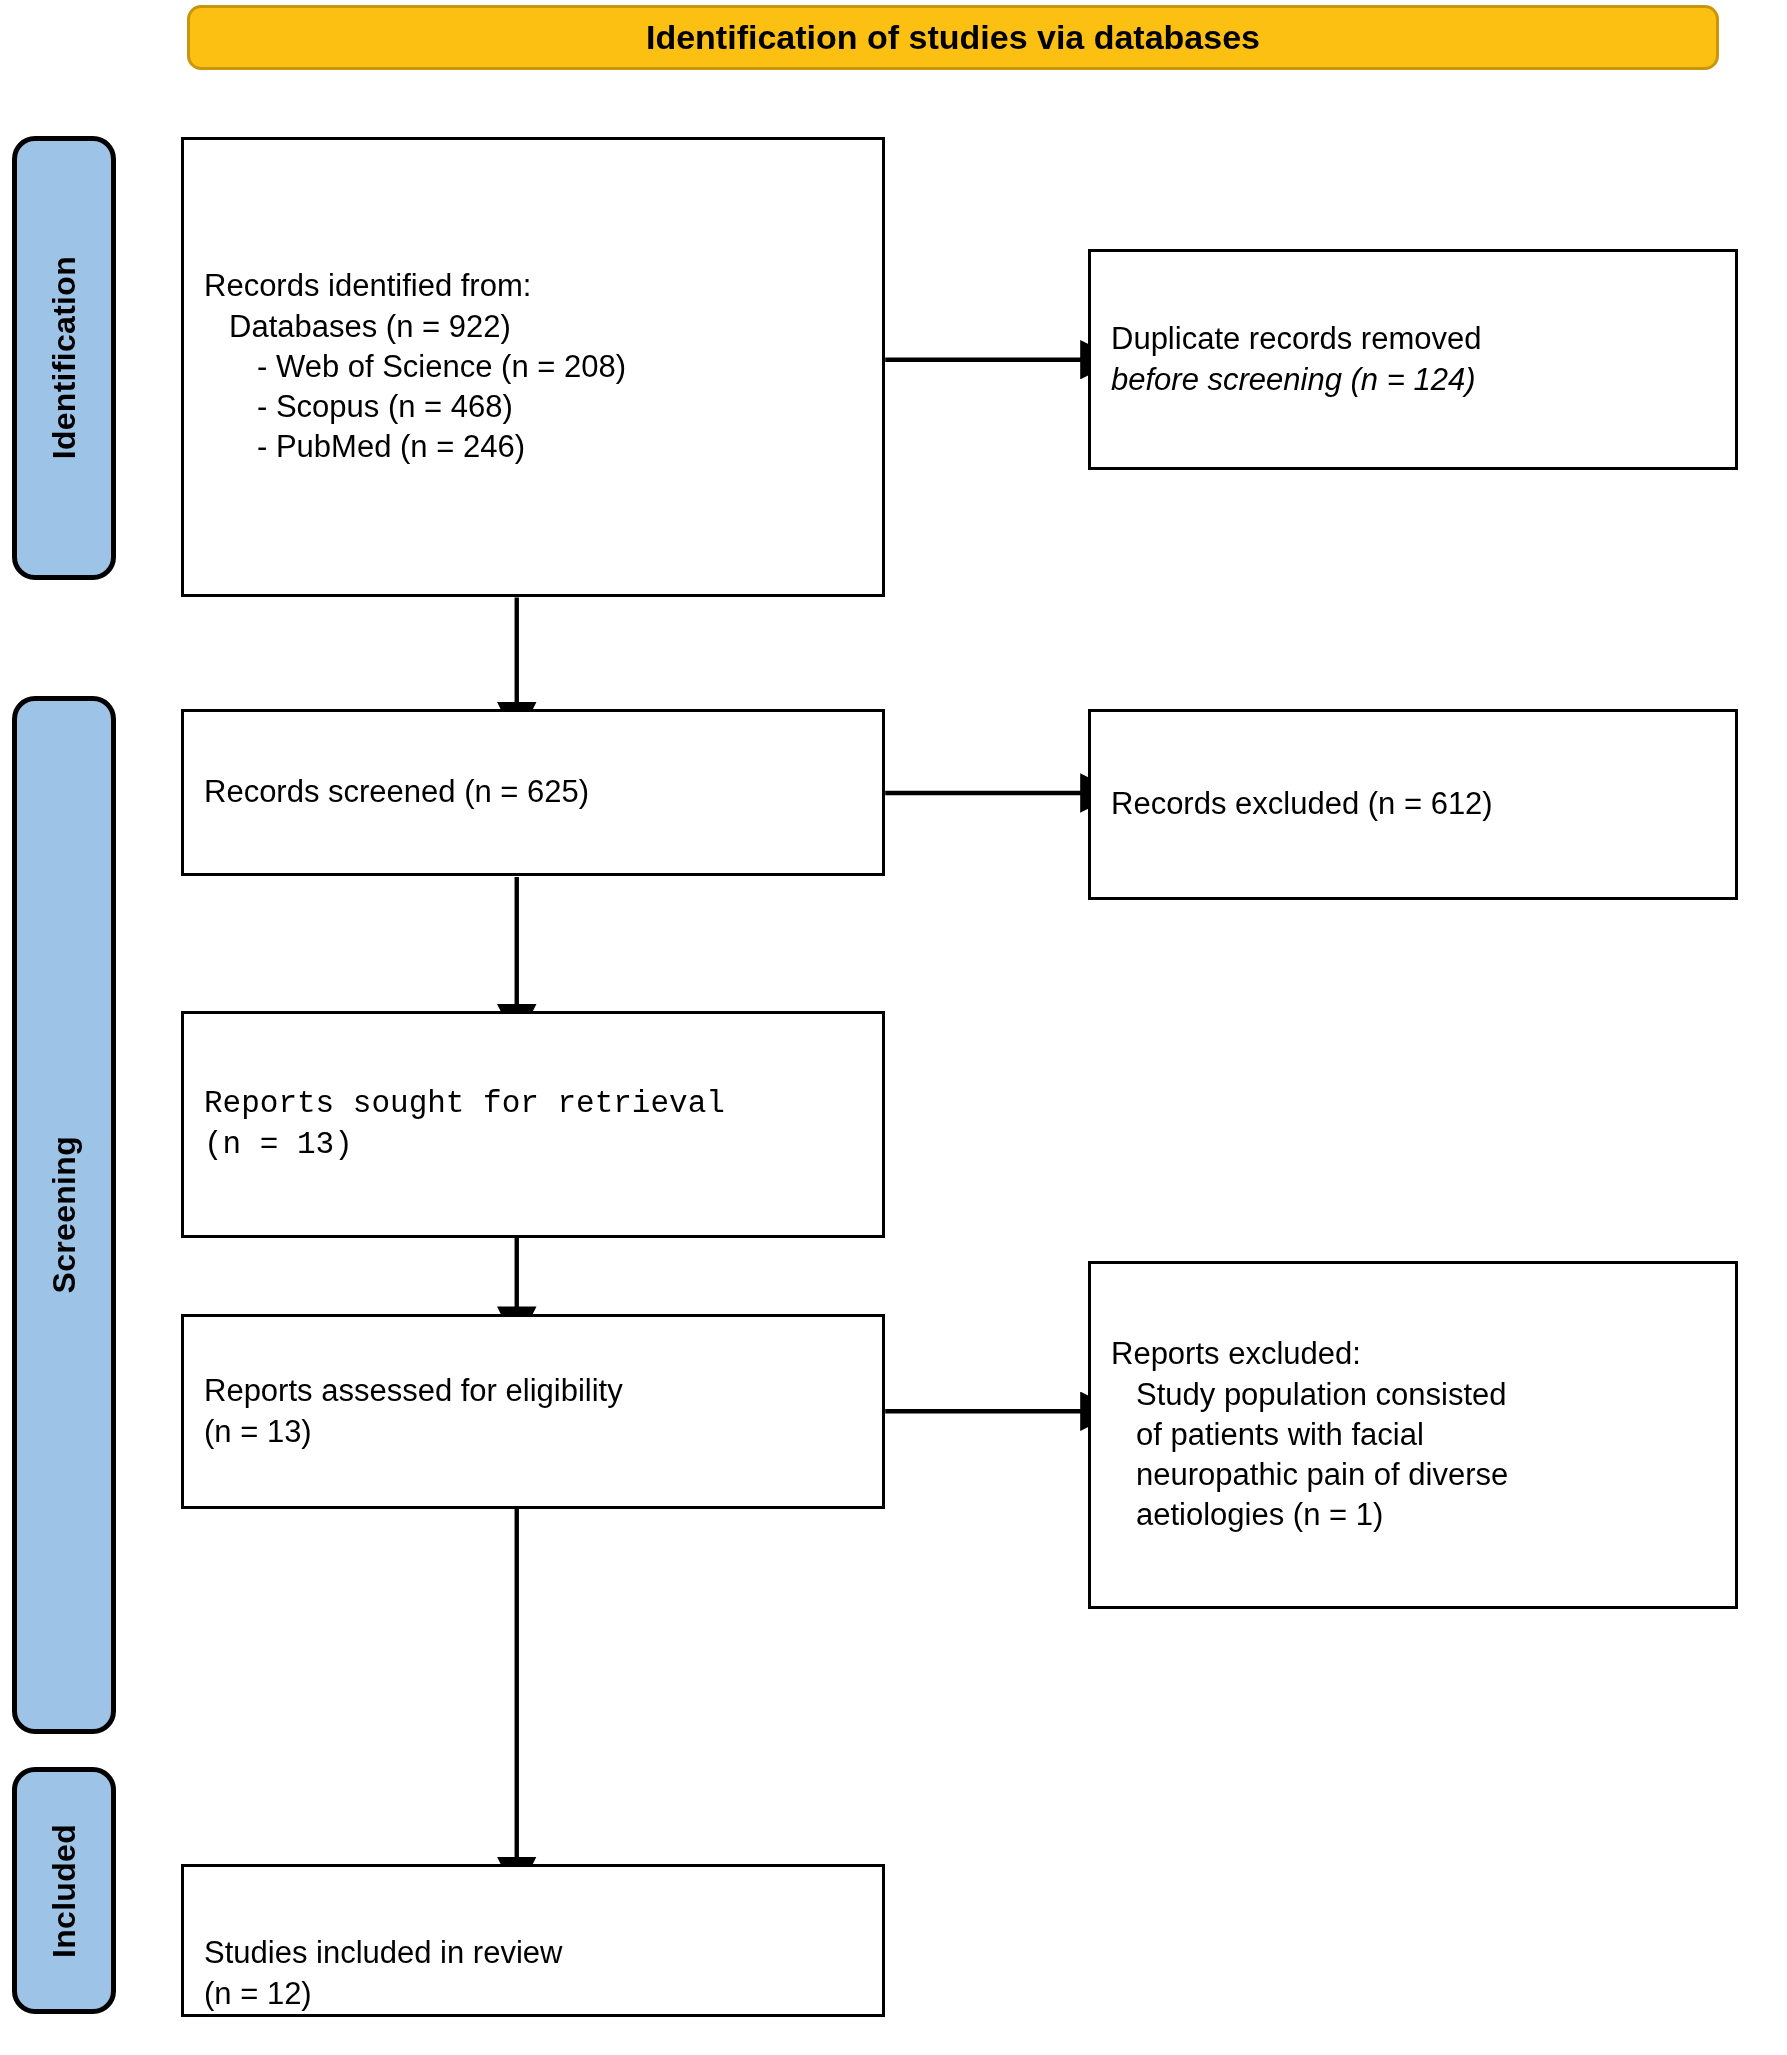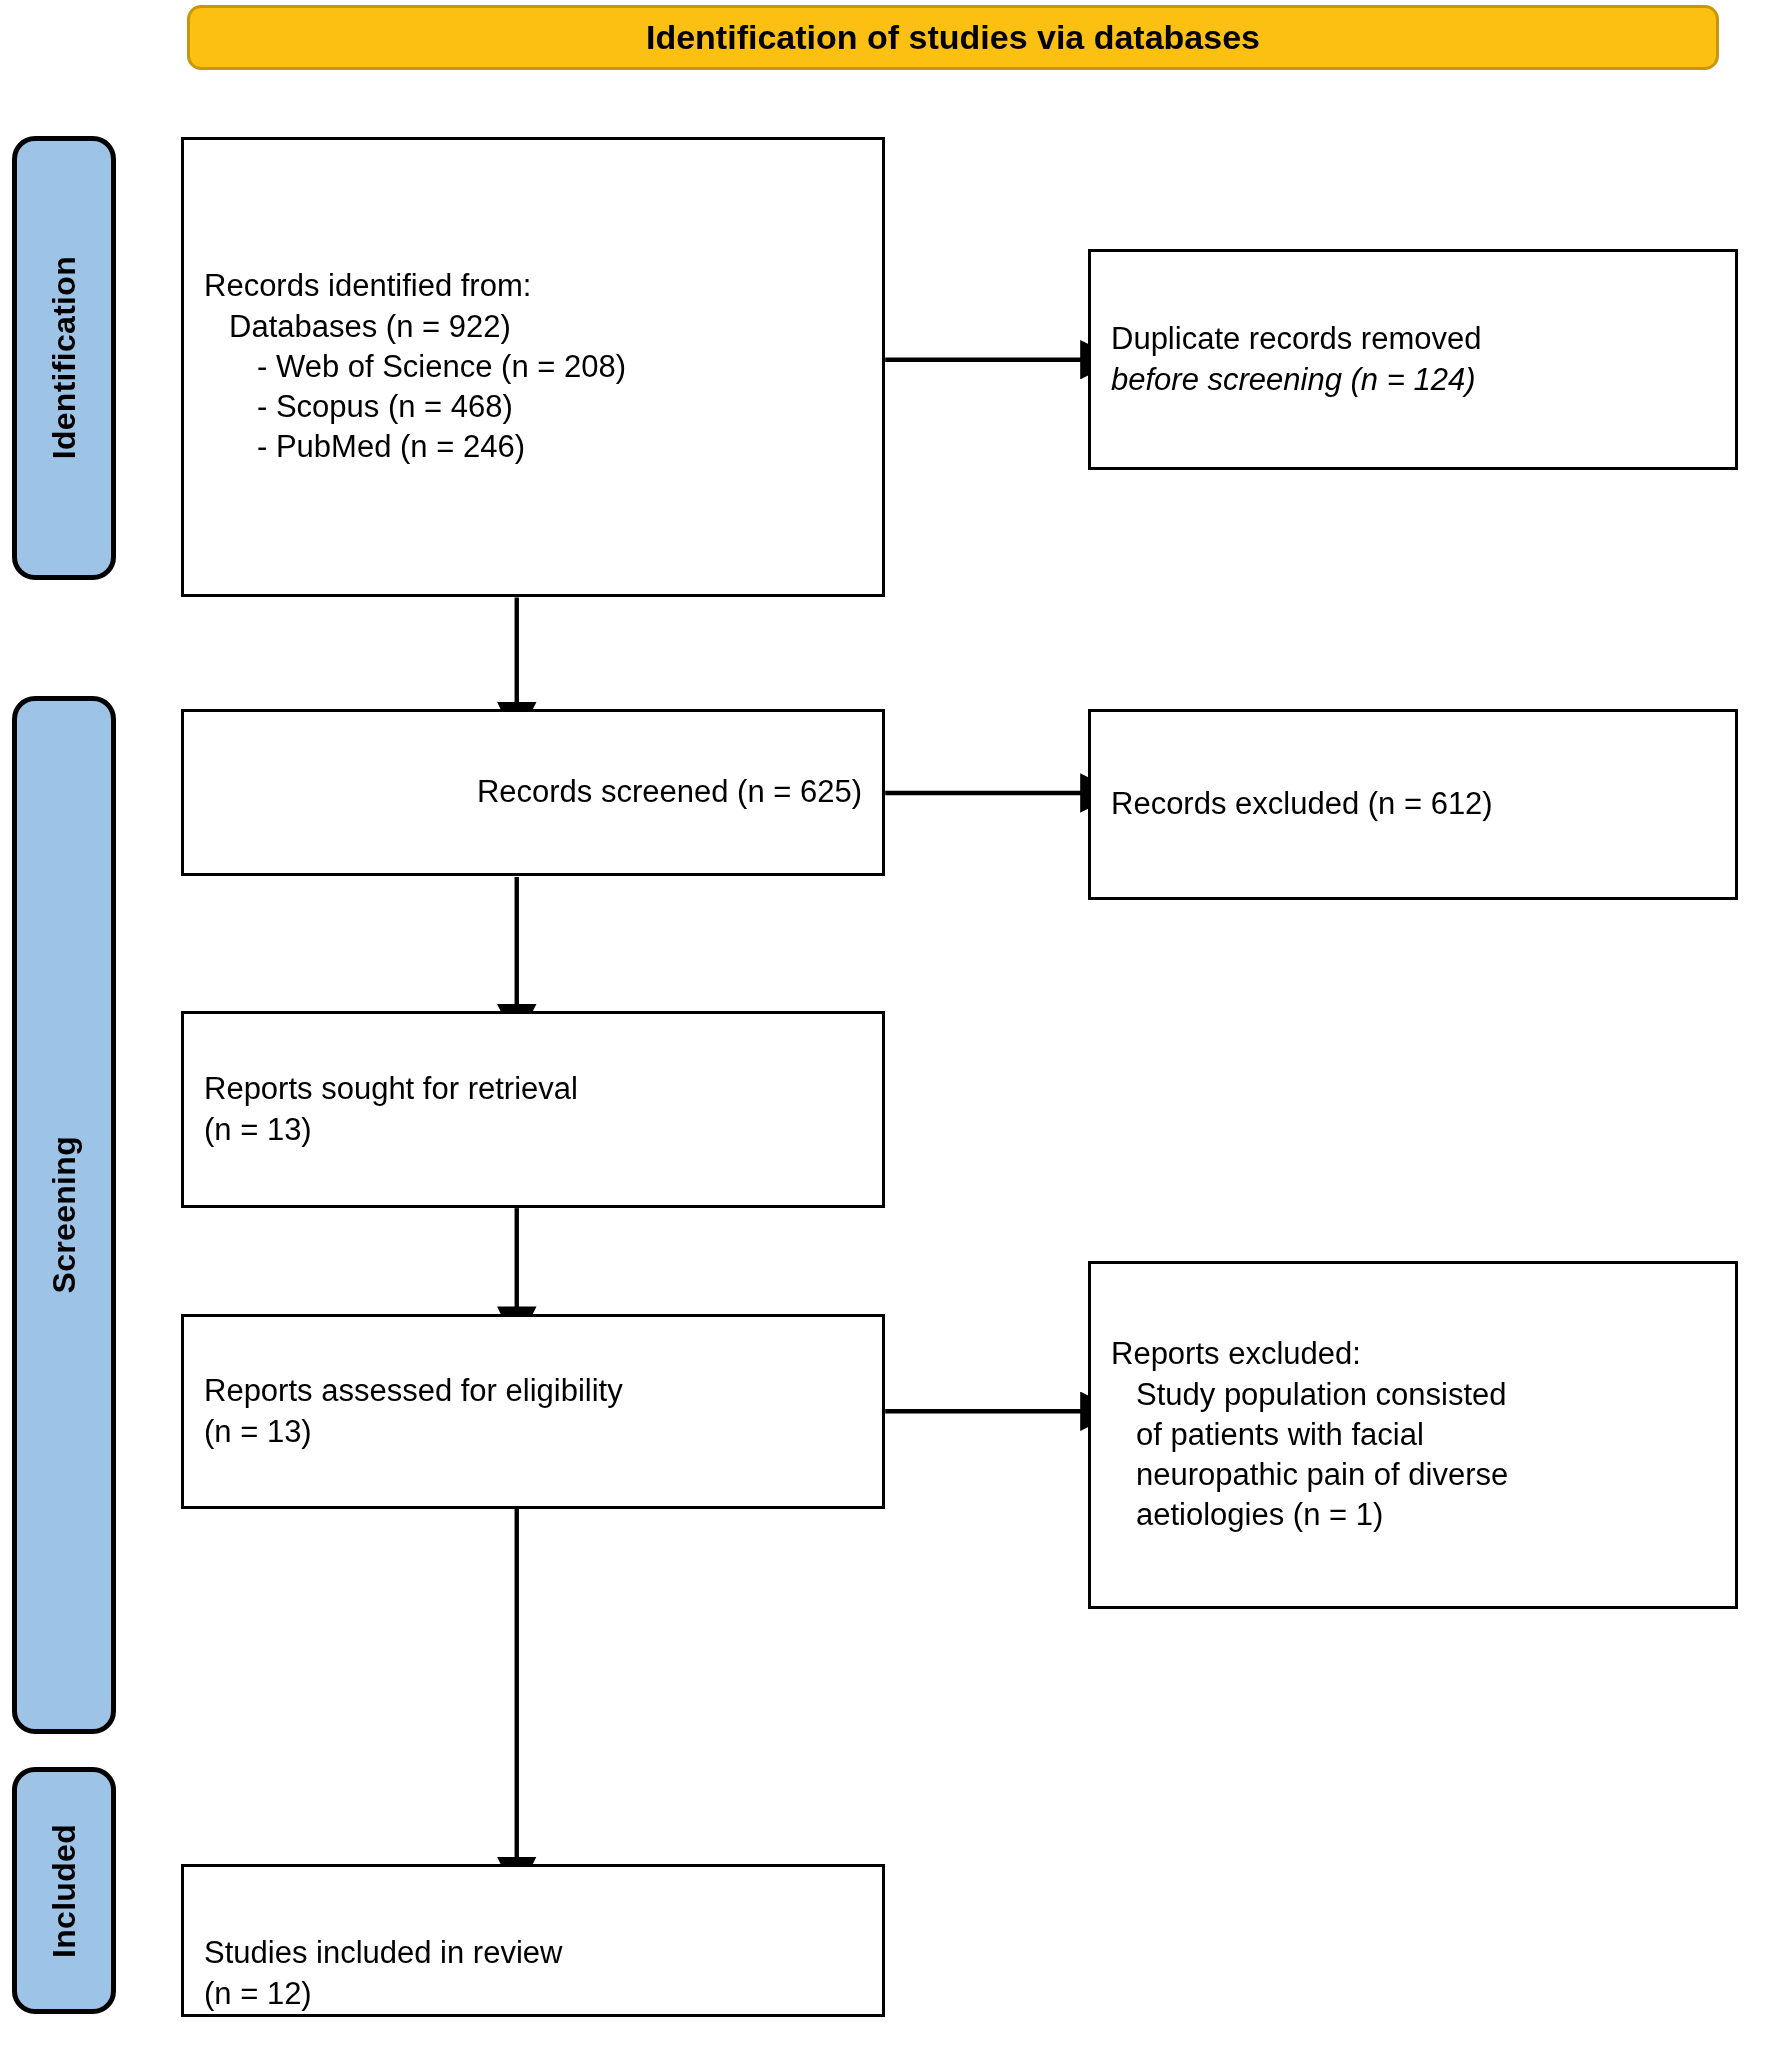--- a/index.html
+++ b/index.html
@@ -83,22 +83,22 @@
     line-height: 1.30;
     color: #000000;
     white-space: pre;
   }
   .box .line.indent1 { padding-left: 25px; }
   .box .line.indent2 { padding-left: 53px; }
   .box .line.italic  { font-style: italic; }
 
   
   #box-identified  { left: 181px; top: 137px;  width: 704px; height: 460px; justify-content: center; }
-  #box-screened    { left: 181px; top: 709px; width: 704px; height: 167px; align-items: flex-end; }
-  #box-sought      { left: 181px; top: 1011px; width: 704px; height: 197px; }
+  #box-screened    { left: 181px; top: 709px; width: 704px; height: 167px; }
+  #box-sought      { left: 181px; top: 1011px; width: 704px; height: 227px; font-family: Liberation Mono, monospace; }
   #box-assessed    { left: 181px; top: 1314px; width: 704px; height: 195px; }
   #box-included    { left: 181px; top: 1864px; width: 704px; height: 153px; justify-content: flex-end; }
 
   
   #box-duplicates  { left: 1088px; top: 249px;  width: 650px; height: 221px; }
   #box-rec-excl    { left: 1088px; top: 709px; width: 650px; height: 191px; }
   #box-rep-excl    { left: 1088px; top: 1261px; width: 650px; height: 348px; }
 
   
   #connectors {

